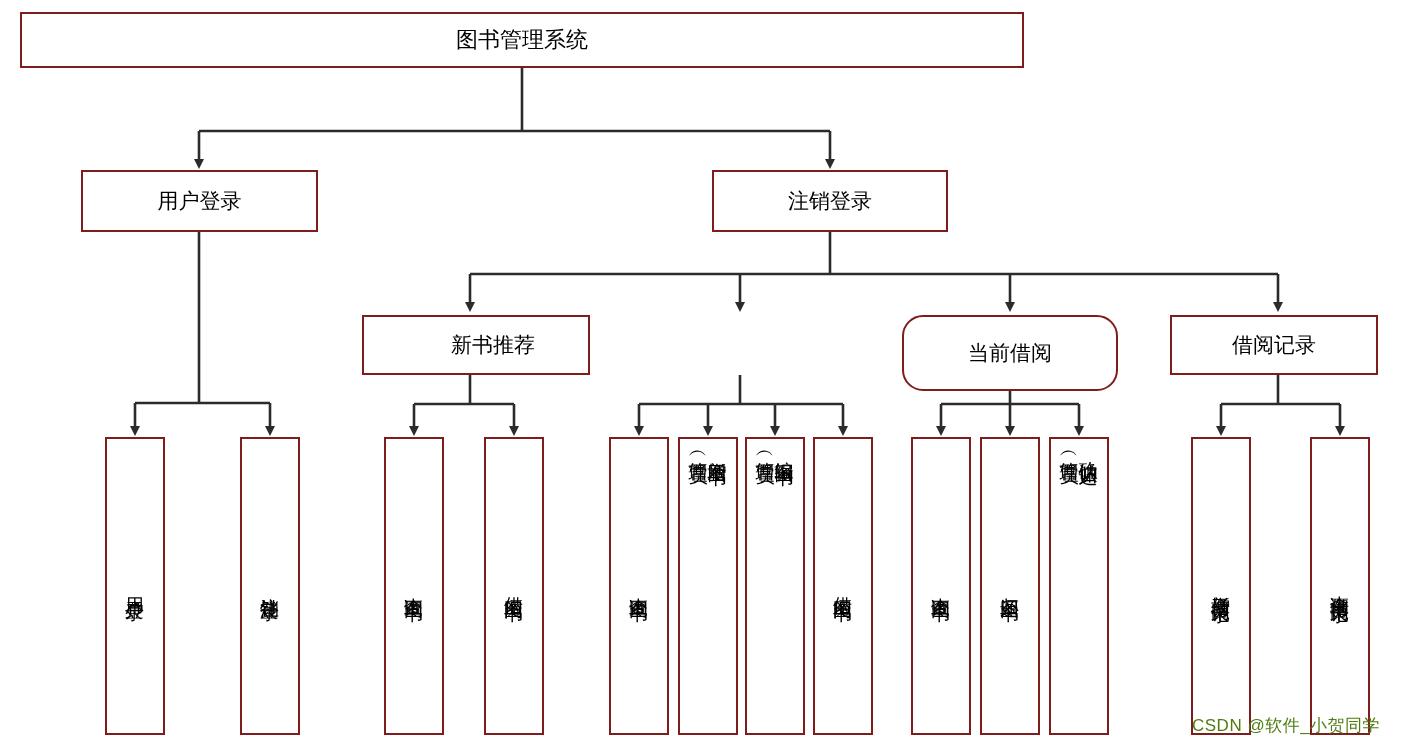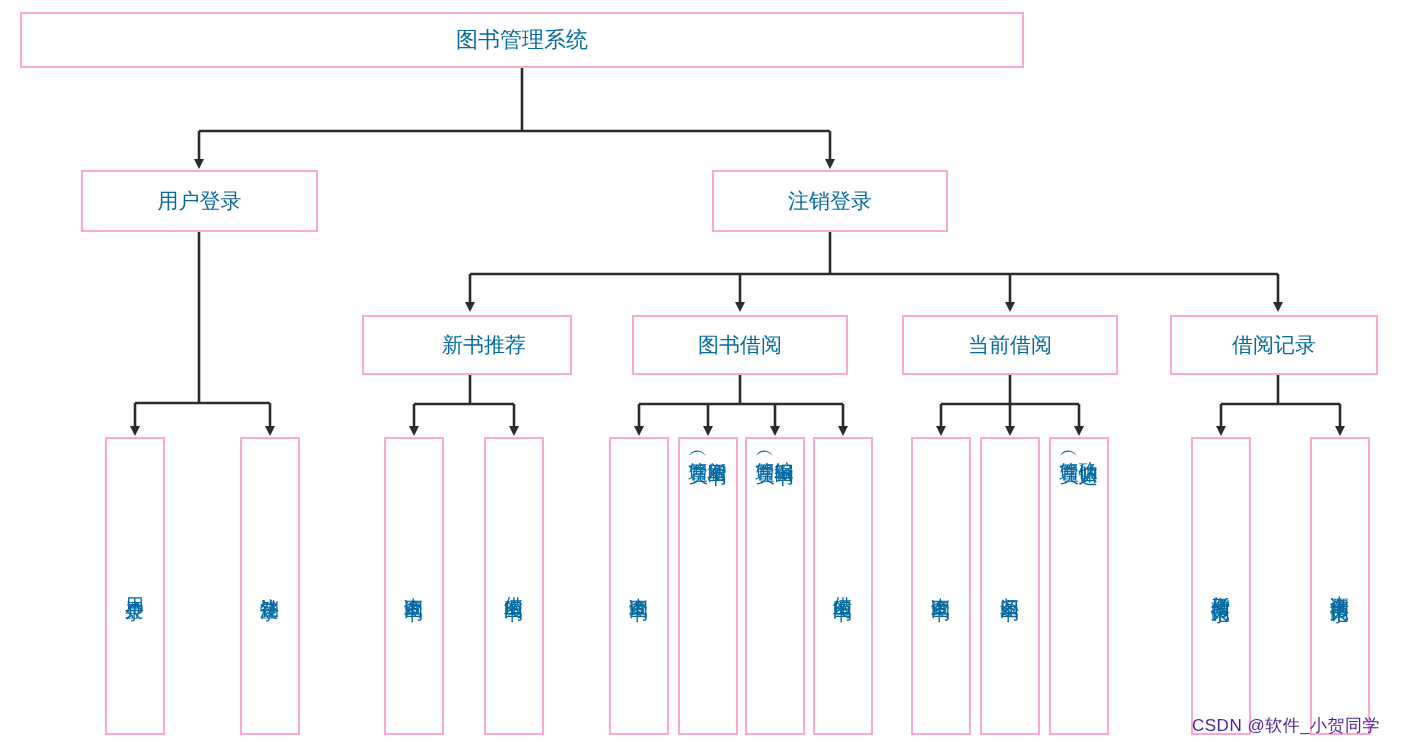--- a/index.html
+++ b/index.html
@@ -23,25 +23,25 @@
     left: 0;
     top: 0;
     width: 1405px;
     height: 747px;
     pointer-events: none;
   }
   .node {
     position: absolute;
     box-sizing: border-box;
     background: #ffffff;
-    border: 2px solid #f9a8d4;
+    border: 2px solid #7f1d1d;
     display: flex;
     align-items: center;
     justify-content: center;
-    color: #0369a1;
+    color: #000000;
     z-index: 2;
   }
   .node .lbl {
     display: block;
     text-align: center;
     line-height: 1.18;
     white-space: pre;
   }
   
   .node.horiz .lbl {
@@ -63,21 +63,21 @@
     letter-spacing: 2px;
     line-height: 1;
   }
   .node.vert.mid {
     align-items: center;
     padding-top: 0;
   }
   .watermark {
     position: absolute;
     font-size: 17px;
-    color: #4c1d95;
+    color: #4d7c0f;
     white-space: nowrap;
     z-index: 5;
     letter-spacing: 0.5px;
   }
 </style>
 </head>
 <body>
 
 <div id="canvas">
 
@@ -136,29 +136,26 @@
   </div>
 
   <div class="node horiz" style="left:81px; top:170px; width:237px; height:62px;">
     <span class="lbl">用户登录</span>
   </div>
 
   <div class="node horiz" style="left:712px; top:170px; width:236px; height:62px;">
     <span class="lbl">注销登录</span>
   </div>
 
-  <div class="node horiz" style="left:362px; top:315px; width:210px; height:60px;padding-left:34px;">
+  <div class="node horiz" style="left:362px; top:315px; width:228px; height:60px;padding-left:34px;">
     <span class="lbl">新书推荐</span>
   </div>
 
-  <div class="node horiz" style="left:632px; top:315px; width:216px; height:60px;">
-    <span class="lbl">图书借阅</span>
-  </div>
-
-  <div class="node horiz" style="left:902px; top:315px; width:216px; height:60px;">
+
+  <div class="node horiz" style="left:902px; top:315px; width:216px; height:76px;border-radius:21px;">
     <span class="lbl">当前借阅</span>
   </div>
 
   <div class="node horiz" style="left:1170px; top:315px; width:208px; height:60px;">
     <span class="lbl">借阅记录</span>
   </div>
 
   <div class="node vert mid" style="left:105px; top:437px; width:60px; height:298px;">
     <span class="lbl">用户登录</span>
   </div>

